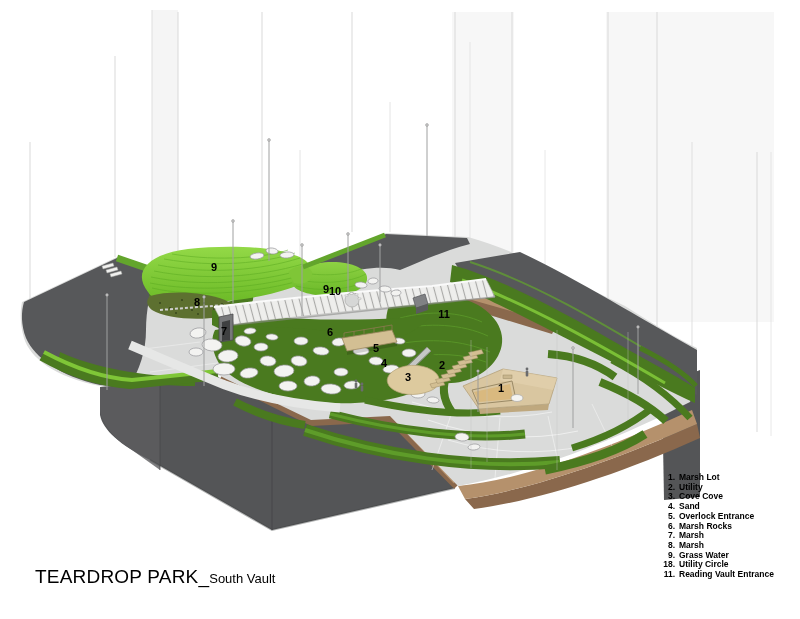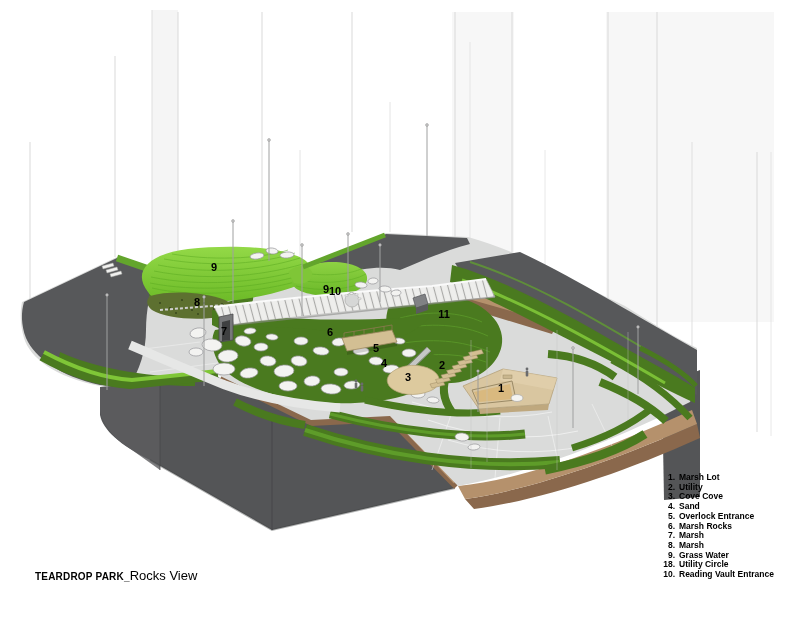--- a/index.html
+++ b/index.html
@@ -3,21 +3,21 @@
 <meta charset="utf-8">
 <style>
   html,body{margin:0;padding:0;}
   body{width:800px;height:619px;position:relative;background:#ffffff;overflow:hidden;
        font-family:"Liberation Sans", sans-serif;}
   #stage{position:absolute;left:0;top:0;width:800px;height:619px;}
   svg{position:absolute;left:0;top:0;}
   .callout{position:absolute;transform:translate(-50%,-50%);font-weight:bold;
            font-size:11px;color:#000;line-height:1;pointer-events:none;}
   #title{position:absolute;left:35px;top:566px;white-space:nowrap;color:#000;}
-  #title .t-bold{font-weight:bold;font-size:10px;letter-spacing:.2px;}
+  #title .t-bold{font-weight:normal;font-size:19px;letter-spacing:.2px;}
   #title .t-reg{font-weight:normal;font-size:13px;}
   #legend{position:absolute;left:657px;top:473px;width:135px;color:#000;}
   .legend-row{display:flex;align-items:baseline;line-height:9.7px;font-size:8.5px;font-weight:bold;}
   .legend-num{width:18px;text-align:right;margin-right:4px;flex:0 0 18px;}
   .legend-label{white-space:nowrap;}
 </style>
 </head>
 <body>
 
 <div id="stage">
@@ -440,21 +440,21 @@
     <span class="legend-num">9.</span>
     <span class="legend-label">Grass Water</span>
   </div>
 
   <div class="legend-row">
     <span class="legend-num">18.</span>
     <span class="legend-label">Utility Circle</span>
   </div>
 
   <div class="legend-row">
-    <span class="legend-num">10.</span>
+    <span class="legend-num">11.</span>
     <span class="legend-label">Reading Vault Entrance</span>
   </div>
 </div>
 
 <div id="title">
-  <span class="t-bold">TEARDROP PARK</span><span class="t-bold">_</span><span class="t-reg">Rocks View</span>
+  <span class="t-bold">TEARDROP PARK</span><span class="t-bold">_</span><span class="t-reg">South Vault</span>
 </div>
 </div>
 
 </body></html>

